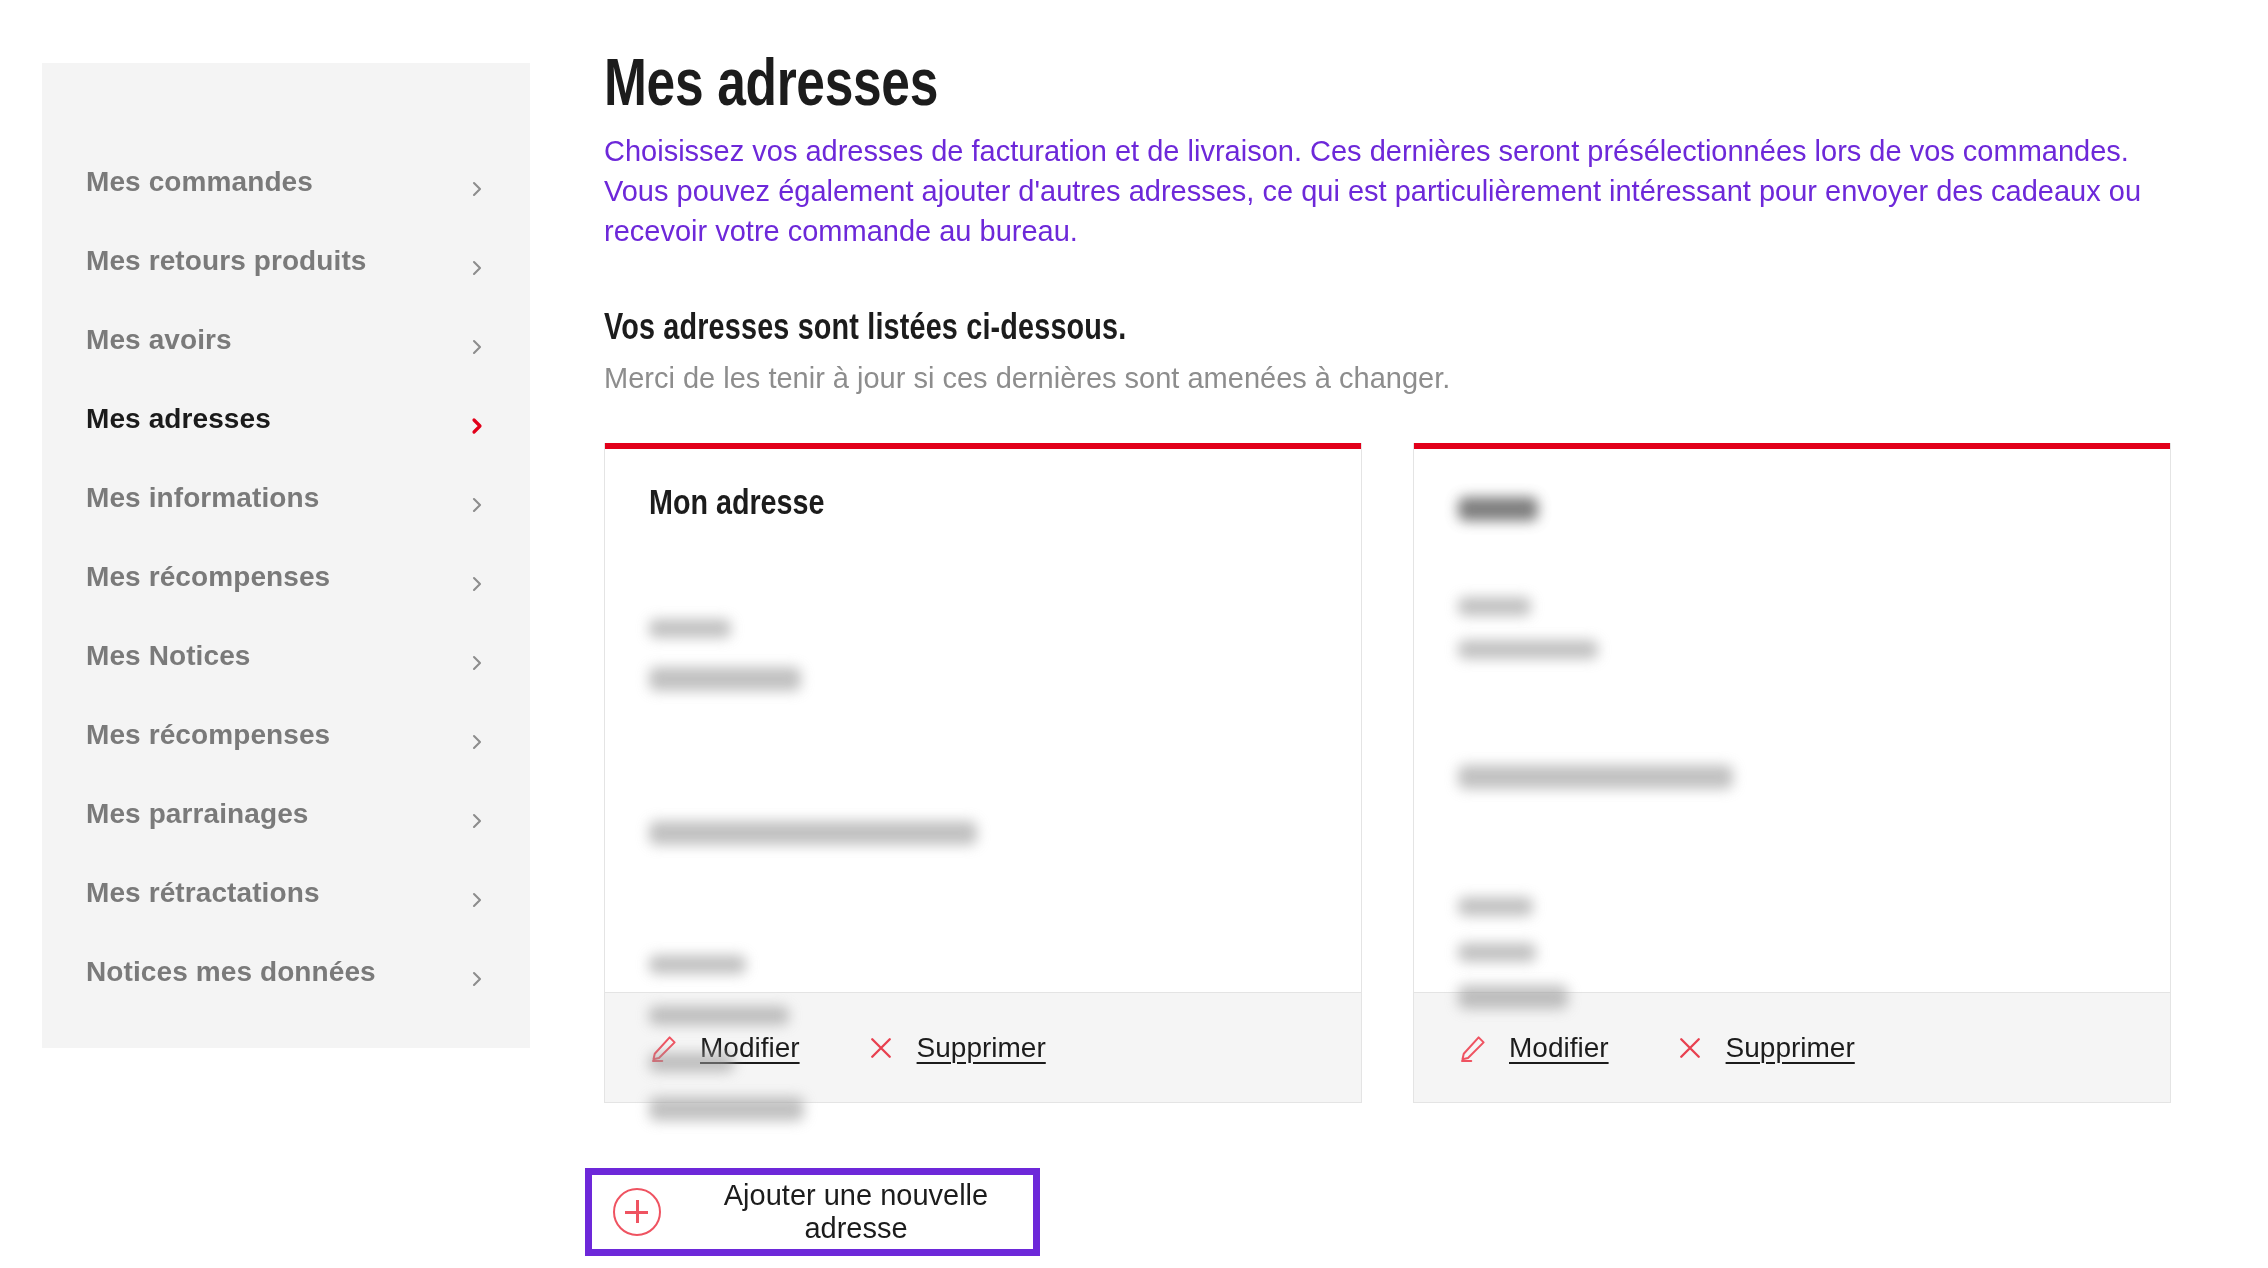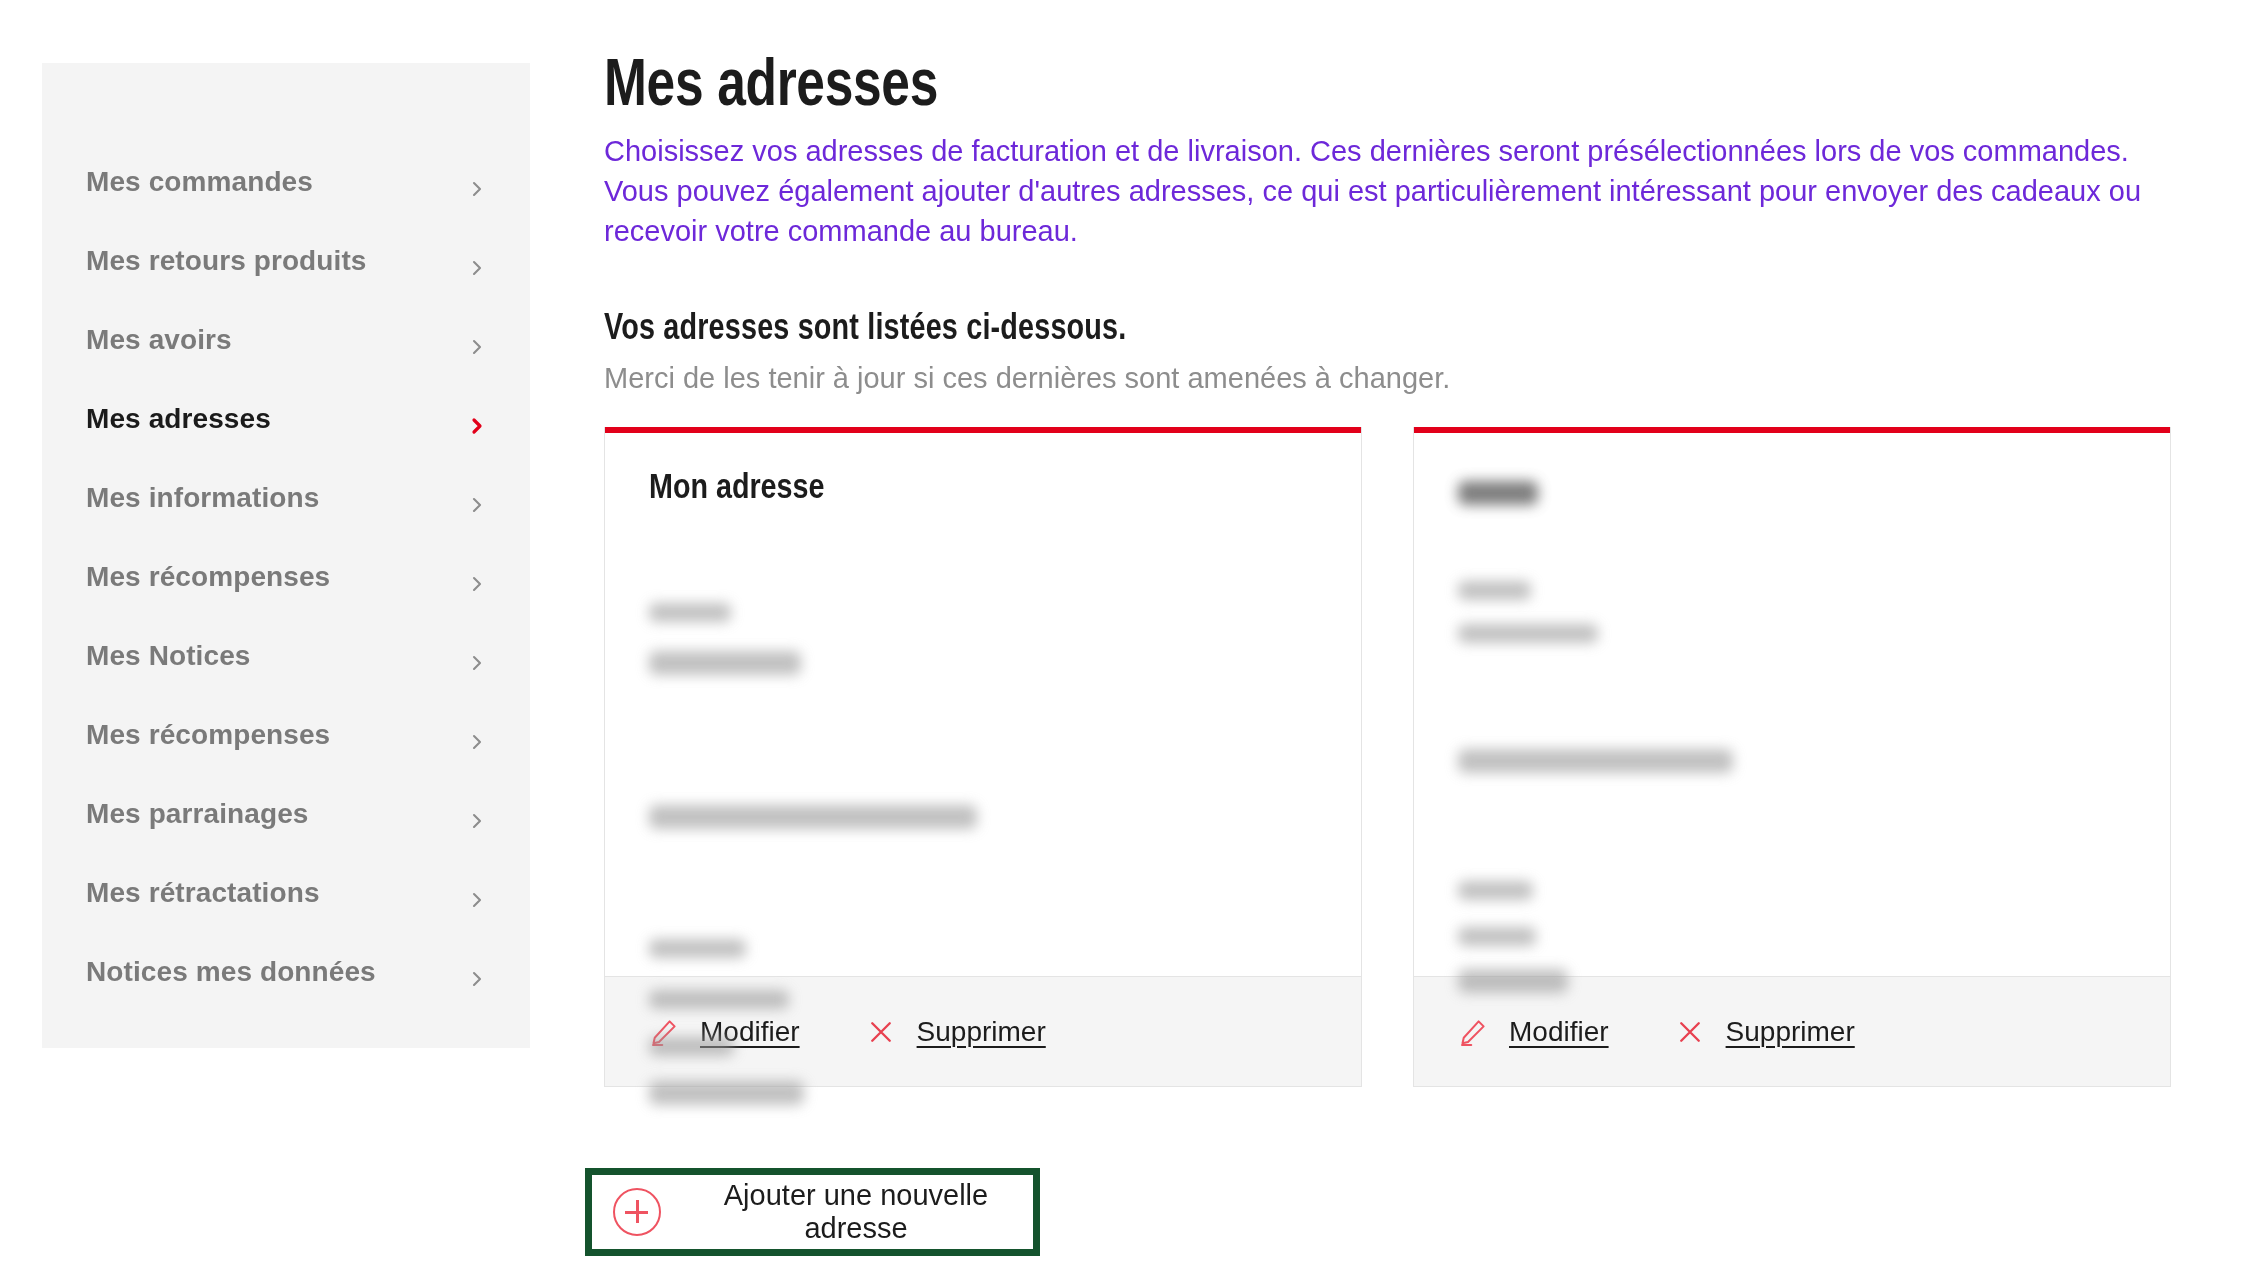--- a/index.html
+++ b/index.html
@@ -108,21 +108,21 @@
     margin: 14px 0 0 0;
     font-size: 29px;
     color: #8d8d8d;
     font-weight: 400;
   }
 
   
   .cards {
     display: flex;
     gap: 51px;
-    margin-top: 32px;
+    margin-top: 48px;
   }
   .card {
     width: 758px;
     background: #ffffff;
     border: 1px solid #e4e4e4;
     border-top: none;
     display: flex;
     flex-direction: column;
     height: 660px;
   }
@@ -182,21 +182,21 @@
     text-underline-offset: 5px;
     text-decoration-thickness: 1.5px;
   }
   .icon-pencil, .icon-x { display: block; flex: 0 0 auto; }
 
   
   .add-wrap {
     position: absolute;
     left: 585px;
     top: 1168px;
-    border: 7px solid #14532d;
+    border: 7px solid #6d28d9;
     background: #ffffff;
     padding: 0;
     width: 455px;
     height: 88px;
   }
   .add-btn {
     width: 100%;
     height: 100%;
     display: flex;
     align-items: center;

